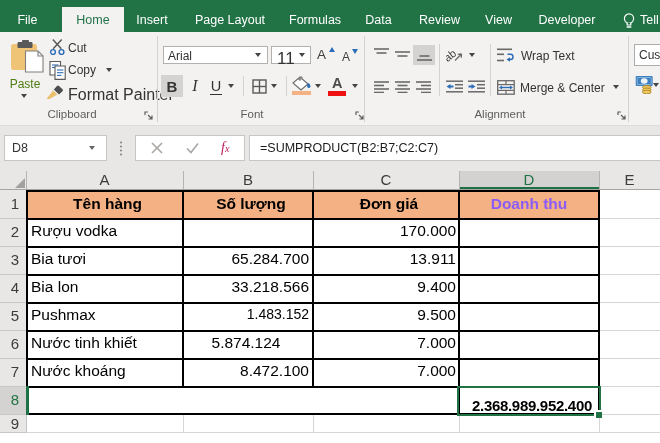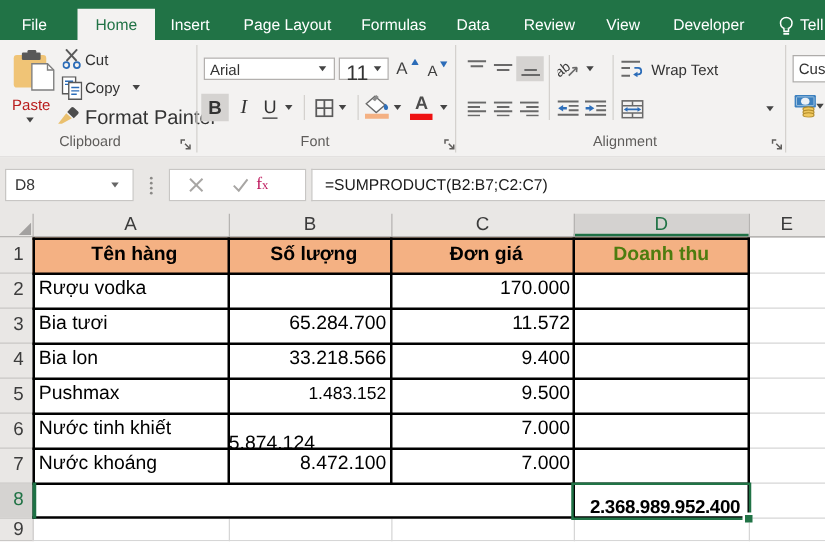--- a/index.html
+++ b/index.html
@@ -34,21 +34,21 @@
 
 <div class="abs" style="left:0;top:32px;width:660px;height:94px;background:#f3f2f1;border-bottom:1px solid #dedcda;"></div>
 
 <svg class="abs" style="left:10px;top:40px;" width="34" height="33" viewBox="0 0 34 33">
   <rect x="12" y="0" width="7" height="5" rx="1" fill="#595959"></rect>
   <rect x="1" y="4" width="26" height="26" rx="2.5" fill="#f0c476"></rect>
   <rect x="7.5" y="2" width="15" height="6" rx="1" fill="#595959"></rect>
   <path d="M15.5 11 L28 11 L33 16 L33 32 L15.5 32 Z" fill="#fff" stroke="#7f7f7f" stroke-width="1.1"></path>
   <path d="M28 11 L28 16 L33 16" fill="none" stroke="#7f7f7f" stroke-width="1.1"></path>
 </svg>
-<div class="abs" style="left:9px;top:77px;width:32px;text-align:center;font-size:12px;color:#b91c1c;">Paste</div>
+<div class="abs" style="left:9px;top:77px;width:32px;text-align:center;font-size:12px;color:#4d7c0f;">Paste</div>
 <div class="caret abs" style="left:21px;top:94px;"></div>
 
 <svg class="abs" style="left:50px;top:39px;" width="16" height="17" viewBox="0 0 16 17">
   <path d="M2.8 0.5 L11.3 9.8" stroke="#595959" stroke-width="1.5"></path>
   <path d="M11.7 0.5 L3.2 9.8" stroke="#595959" stroke-width="1.5"></path>
   <circle cx="3" cy="13" r="2.4" fill="none" stroke="#2b6cb8" stroke-width="1.4"></circle>
   <circle cx="11.5" cy="13" r="2.4" fill="none" stroke="#2b6cb8" stroke-width="1.4"></circle>
 </svg>
 <div class="abs" style="left:68px;top:41px;font-size:12px;color:#333;">Cut</div>
 
@@ -190,20 +190,21 @@
 <svg class="abs" style="left:497px;top:80px;" width="18" height="15" viewBox="0 0 18 15">
   <rect x="0.7" y="0.7" width="16.5" height="13.5" fill="none" stroke="#696969" stroke-width="1.3"></rect>
   <line x1="1" y1="4.6" x2="17" y2="4.6" stroke="#696969" stroke-width="1.2"></line>
   <line x1="1" y1="10.4" x2="17" y2="10.4" stroke="#696969" stroke-width="1.2"></line>
   <line x1="9" y1="1" x2="9" y2="4.6" stroke="#696969" stroke-width="1.2"></line>
   <line x1="9" y1="10.4" x2="9" y2="14" stroke="#696969" stroke-width="1.2"></line>
   <path d="M2 7.5 L5 5.6 L5 9.4 Z" fill="#2b6cb8"></path>
   <path d="M16 7.5 L13 5.6 L13 9.4 Z" fill="#2b6cb8"></path>
   <line x1="4.5" y1="7.5" x2="13.5" y2="7.5" stroke="#2b6cb8" stroke-width="1.4"></line>
 </svg>
+<div class="abs" style="left:520px;top:81px;font-size:12px;color:#333;">Merge &amp; Center</div>
 <div class="caret abs" style="left:613px;top:85px;"></div>
 <div class="abs" style="left:448px;top:108px;width:104px;text-align:center;font-size:11.5px;color:#5f5d5b;">Alignment</div>
 <svg class="abs" style="left:617px;top:111px;" width="11" height="11" viewBox="0 0 11 11">
   <path d="M1 4 L1 1 L4 1" fill="none" stroke="#5f5d5b" stroke-width="1.2"></path>
   <path d="M4 4 L8 8 M8 4.5 L8 8 L4.5 8" fill="none" stroke="#5f5d5b" stroke-width="1.2"></path>
 </svg>
 <div class="vsep abs" style="left:628px;top:36px;height:86px;"></div>
 
 <div class="abs" style="left:634px;top:44px;width:34px;height:22px;background:#fff;border:1px solid #aeacaa;"></div>
 <div class="abs" style="left:639px;top:48px;font-size:12px;color:#333;">Cust</div>
@@ -230,21 +231,21 @@
       <circle cx="2" cy="13.5" r="1.1" fill="#8a8886"></circle>
 </svg>
 <div class="abs" style="left:135px;top:135px;width:110px;height:26px;background:#fff;border:1px solid #c8c6c4;"></div>
 <svg class="abs" style="left:151px;top:142px;" width="12" height="12">
   <line x1="1" y1="1" x2="11" y2="11" stroke="#a8a6a4" stroke-width="1.6"></line>
   <line x1="11" y1="1" x2="1" y2="11" stroke="#a8a6a4" stroke-width="1.6"></line>
 </svg>
 <svg class="abs" style="left:186px;top:142px;" width="13" height="12">
   <path d="M1 6.5 L5 10.5 L12 1.5" fill="none" stroke="#a8a6a4" stroke-width="1.6"></path>
 </svg>
-<div class="abs" style="left:205px;top:140px;font-family:'Liberation Serif',serif;font-size:14px;color:#be185d;">f<span style="font-size:10px;">x</span></div>
+<div class="abs" style="left:221px;top:140px;font-family:'Liberation Serif',serif;font-style:italic;font-size:14px;color:#be185d;">f<span style="font-size:10px;">x</span></div>
 <div class="abs" style="left:249px;top:135px;width:411px;height:26px;background:#fff;border:1px solid #c8c6c4;border-right:none;"></div>
 <div class="abs" style="left:260px;top:141px;font-size:12.5px;color:#1a1a1a;">=SUMPRODUCT(B2:B7;C2:C7)</div>
 
 <div class="abs" style="left:0;top:168px;width:660px;height:22px;background:#e9e7e5;"></div>
 
 <svg class="abs" style="left:15px;top:178px;" width="10" height="10">
       <path d="M10 0 L10 10 L0 10 Z" fill="#a3a1a0"></path>
     </svg>
 
 <div class="abs" style="left:26px;top:171px;width:157px;text-align:center;font-size:15px;color:#3c3c3c;">A</div>
@@ -302,35 +303,35 @@
 <div class="abs" style="left:599px;top:330px;width:61px;height:1px;background:#d6d6d6;"></div>
 <div class="abs" style="left:599px;top:358px;width:61px;height:1px;background:#d6d6d6;"></div>
 <div class="abs" style="left:599px;top:386px;width:61px;height:1px;background:#d6d6d6;"></div>
 <div class="abs" style="left:599px;top:414px;width:61px;height:1px;background:#d6d6d6;"></div>
 <div class="abs" style="left:27px;top:432px;width:633px;height:1px;background:#d6d6d6;"></div>
 
 <div class="abs" style="left:26px;top:190px;width:573px;height:29px;background:#f4b183;"></div>
 <div class="abs" style="left:29px;top:195px;width:157px;text-align:center;font-size:15.5px;font-weight:bold;color:#000;">Tên hàng</div>
 <div class="abs" style="left:186px;top:195px;width:130px;text-align:center;font-size:15.5px;font-weight:bold;color:#000;">Số lượng</div>
 <div class="abs" style="left:316px;top:195px;width:146px;text-align:center;font-size:15.5px;font-weight:bold;color:#000;">Đơn giá</div>
-<div class="abs" style="left:459px;top:195px;width:140px;text-align:center;font-size:15.5px;font-weight:bold;color:#4d7c0f;">Doanh thu</div>
+<div class="abs" style="left:459px;top:195px;width:140px;text-align:center;font-size:15.5px;font-weight:bold;color:#8b5cf6;">Doanh thu</div>
 
 <div class="abs" style="left:31px;top:222px;font-size:15.5px;color:#000;">Rượu vodka</div>
 <div class="abs" style="left:31px;top:250px;font-size:15.5px;color:#000;">Bia tươi</div>
 <div class="abs" style="left:31px;top:278px;font-size:15.5px;color:#000;">Bia lon</div>
 <div class="abs" style="left:31px;top:306px;font-size:15.5px;color:#000;">Pushmax</div>
 <div class="abs" style="left:31px;top:334px;font-size:15.5px;color:#000;">Nước tinh khiết</div>
 <div class="abs" style="left:31px;top:362px;font-size:15.5px;color:#000;">Nước khoáng</div>
 <div class="abs" style="left:183px;top:250px;width:126px;text-align:right;font-size:15.5px;color:#000;">65.284.700</div>
 <div class="abs" style="left:183px;top:278px;width:126px;text-align:right;font-size:15.5px;color:#000;">33.218.566</div>
 <div class="abs" style="left:183px;top:306px;width:126px;text-align:right;font-size:14px;color:#000;">1.483.152</div>
-<div class="abs" style="left:183px;top:334px;width:126px;text-align:left;font-size:15.5px;color:#000;margin-top:12px;">5.874.124</div>
+<div class="abs" style="left:183px;top:334px;width:126px;text-align:center;font-size:15.5px;color:#000;">5.874.124</div>
 <div class="abs" style="left:183px;top:362px;width:126px;text-align:right;font-size:15.5px;color:#000;">8.472.100</div>
 <div class="abs" style="left:313px;top:222px;width:143px;text-align:right;font-size:15.5px;color:#000;">170.000</div>
-<div class="abs" style="left:313px;top:250px;width:143px;text-align:right;font-size:15.5px;color:#000;">11.572</div>
+<div class="abs" style="left:313px;top:250px;width:143px;text-align:right;font-size:15.5px;color:#000;">13.911</div>
 <div class="abs" style="left:313px;top:278px;width:143px;text-align:right;font-size:15.5px;color:#000;">9.400</div>
 <div class="abs" style="left:313px;top:306px;width:143px;text-align:right;font-size:15.5px;color:#000;">9.500</div>
 <div class="abs" style="left:313px;top:334px;width:143px;text-align:right;font-size:15.5px;color:#000;">7.000</div>
 <div class="abs" style="left:313px;top:362px;width:143px;text-align:right;font-size:15.5px;color:#000;">7.000</div>
 
 <div class="abs" style="left:459px;top:397px;width:133px;text-align:right;font-size:15px;font-weight:bold;color:#000;letter-spacing:-0.3px;">2.368.989.952.400</div>
 
 <div class="abs" style="left:25.5px;top:190.2px;width:574.5px;height:1.7px;background:#000;"></div>
 <div class="abs" style="left:25.5px;top:218.2px;width:574.5px;height:1.7px;background:#000;"></div>
 <div class="abs" style="left:25.5px;top:246.2px;width:574.5px;height:1.7px;background:#000;"></div>

